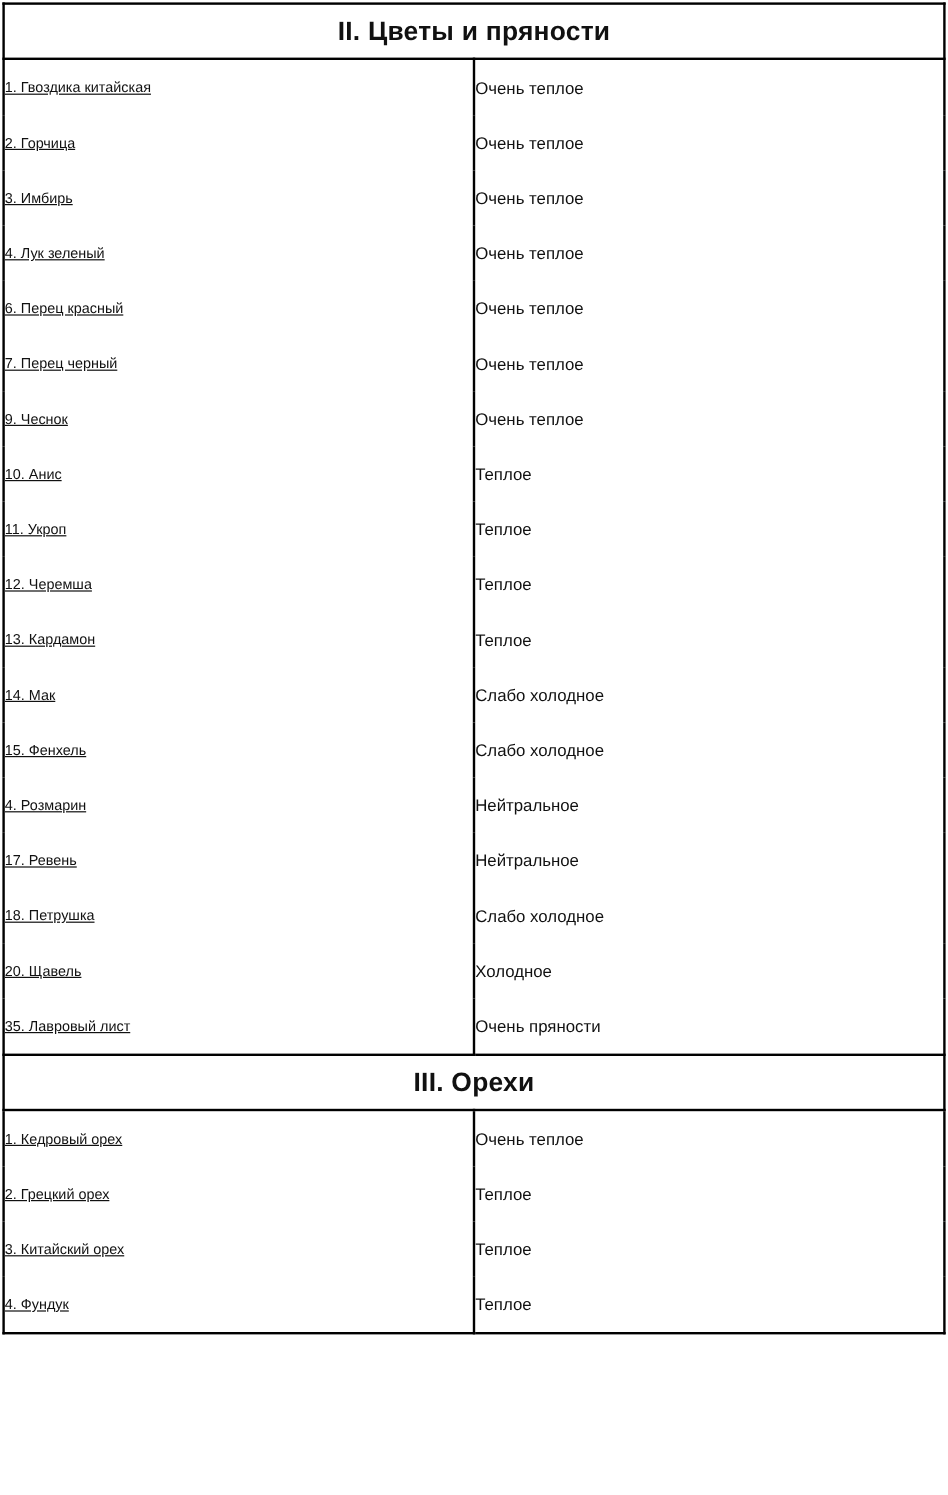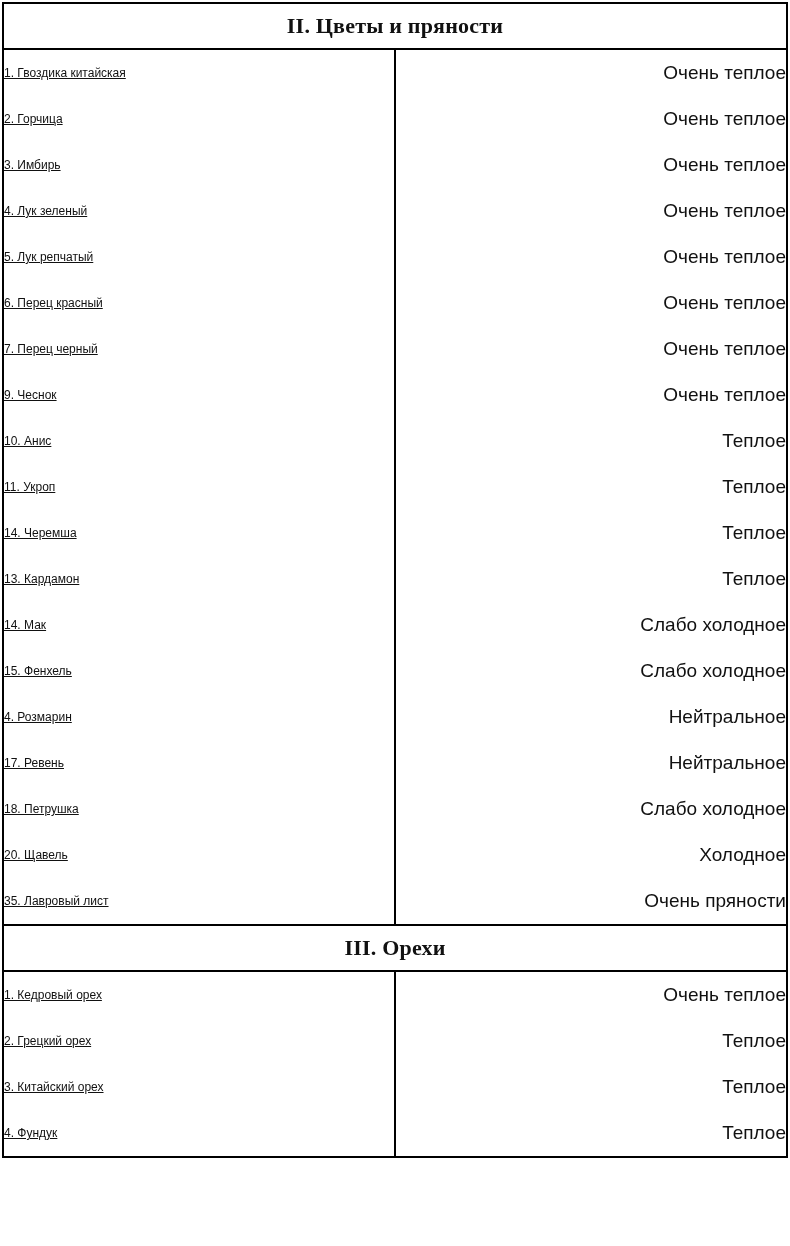--- a/index.html
+++ b/index.html
@@ -26,41 +26,41 @@
     margin: 2px 0 0 2px;
     table-layout: fixed;
   }
   table.data-table td {
     border: 2px solid #000000;
     padding: 0;
     vertical-align: middle;
   }
   .section-head {
     text-align: center;
-    font-family: Liberation Serif, serif;
+    font-family: Liberation Sans, sans-serif;
     font-weight: bold;
     font-size: 22px;
     height: 44px;
     line-height: 44px;
     letter-spacing: 0.2px;
   }
   .cell-name {
     width: 392px;
     padding-left: 12px;
     font-size: 12px;
     height: 46px;
     line-height: 46px;
     white-space: nowrap;
     overflow: hidden;
     text-decoration: underline;
   }
   .cell-value {
     width: 392px;
-    text-align: right;
-    font-size: 19px;
+    text-align: left;
+    font-size: 14px;
     height: 46px;
     line-height: 46px;
     white-space: nowrap;
     overflow: hidden;
   }
   tr.data-row td {
     border-top: none;
     border-bottom: none;
   }
   tr.data-row.first-row td {
@@ -95,45 +95,41 @@
       </tr>
       <tr class="data-row">
         <td class="cell-name">3. Имбирь</td>
         <td class="cell-value">Очень теплое</td>
       </tr>
       <tr class="data-row">
         <td class="cell-name">4. Лук зеленый</td>
         <td class="cell-value">Очень теплое</td>
       </tr>
       <tr class="data-row">
-        <td class="cell-name">5. Лук репчатый</td>
-        <td class="cell-value">Очень теплое</td>
-      </tr>
-      <tr class="data-row">
         <td class="cell-name">6. Перец красный</td>
         <td class="cell-value">Очень теплое</td>
       </tr>
       <tr class="data-row">
         <td class="cell-name">7. Перец черный</td>
         <td class="cell-value">Очень теплое</td>
       </tr>
       <tr class="data-row">
         <td class="cell-name">9. Чеснок</td>
         <td class="cell-value">Очень теплое</td>
       </tr>
       <tr class="data-row">
         <td class="cell-name">10. Анис</td>
         <td class="cell-value">Теплое</td>
       </tr>
       <tr class="data-row">
         <td class="cell-name">11. Укроп</td>
         <td class="cell-value">Теплое</td>
       </tr>
       <tr class="data-row">
-        <td class="cell-name">14. Черемша</td>
+        <td class="cell-name">12. Черемша</td>
         <td class="cell-value">Теплое</td>
       </tr>
       <tr class="data-row">
         <td class="cell-name">13. Кардамон</td>
         <td class="cell-value">Теплое</td>
       </tr>
       <tr class="data-row">
         <td class="cell-name">14. Мак</td>
         <td class="cell-value">Слабо холодное</td>
       </tr>

